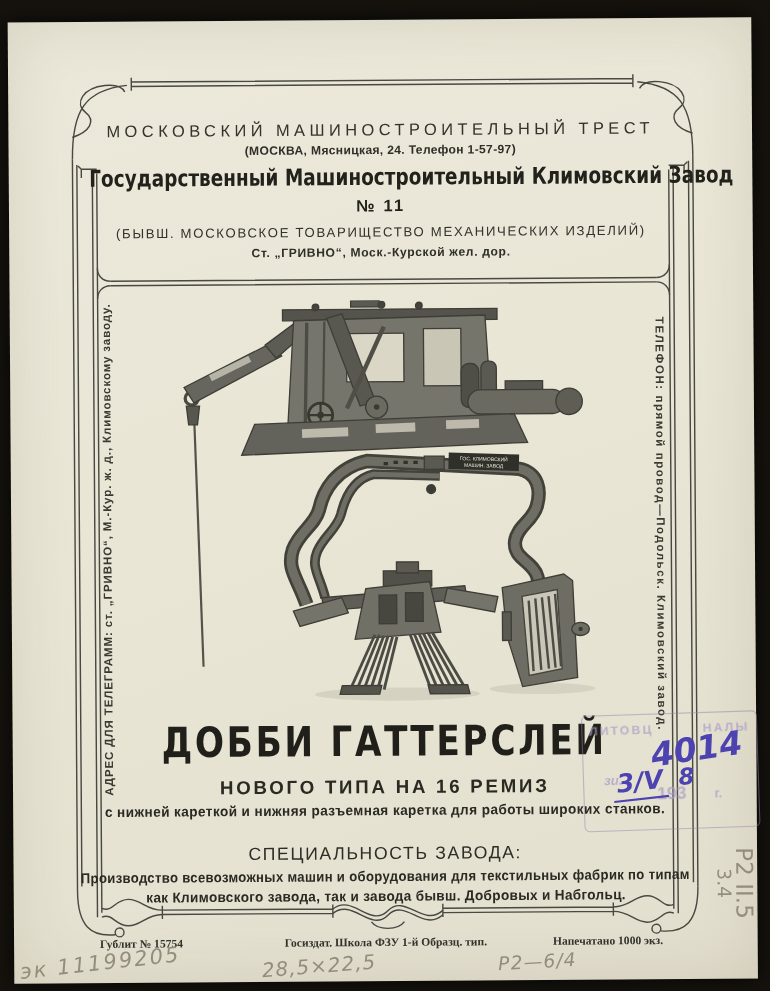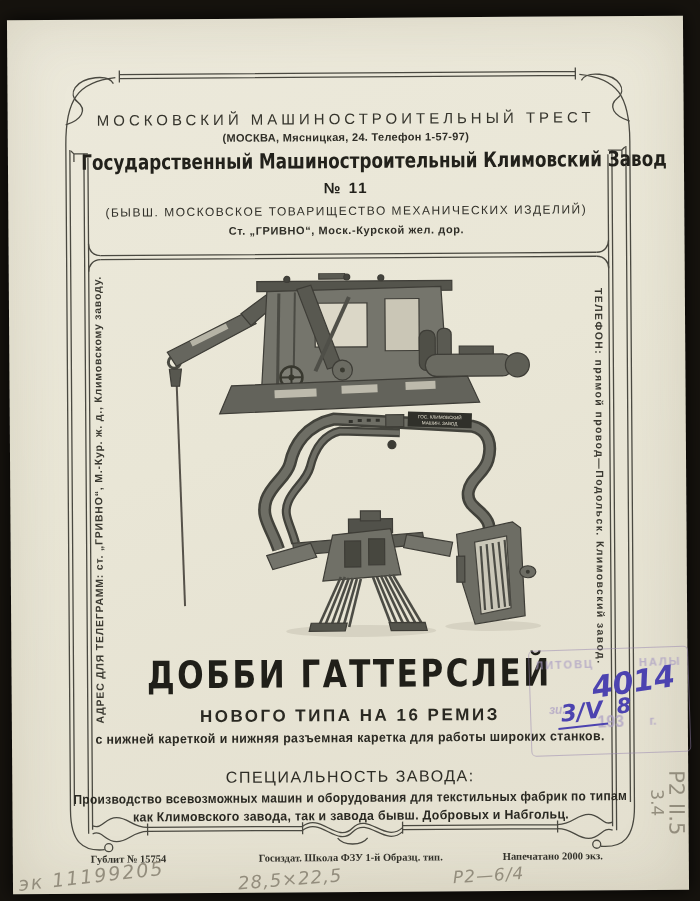--- a/index.html
+++ b/index.html
@@ -202,21 +202,21 @@
   <div class="abs ctr" style="top:634px;"><span class="cx big-title" style="transform:scaleX(.82);">ДОББИ ГАТТЕРСЛЕЙ</span></div>
   <div class="abs ctr subtitle" style="top:688px;">НОВОГО ТИПА НА 16 РЕМИЗ</div>
   <div class="abs ctr" style="top:710px;"><span class="cx desc" style="transform:scaleX(.95);">с нижней кареткой и нижняя разъемная каретка для работы широких станков.</span></div>
 
   <div class="abs ctr spec-h" style="top:750px;">СПЕЦИАЛЬНОСТЬ ЗАВОДА:</div>
   <div class="abs ctr" style="top:770px;"><span class="cx spec-l" style="transform:scaleX(.92);">Производство всевозможных машин и оборудования для текстильных фабрик по типам</span></div>
   <div class="abs ctr" style="top:788px;"><span class="cx spec-l" style="transform:scaleX(.95);">как Климовского завода, так и завода бывш. Добровых и Набгольц.</span></div>
 
   <div class="footer-t" style="left:78px;">Гублит № 15754</div>
   <div class="footer-t" style="left:0;right:0;text-align:center;">Госиздат. Школа ФЗУ 1-й Образц. тип.</div>
-  <div class="footer-t" style="right:86px;">Напечатано 2000 экз.</div>
+  <div class="footer-t" style="right:86px;">Напечатано 1000 экз.</div>
 
   <div id="stamp-box">
     <span class="stamp-row stampfaint" style="left:6px;top:8px;font-size:11px;letter-spacing:2px;">ЛИТОВЦ</span>
     <span class="stamp-row stampfaint" style="right:6px;top:8px;font-size:11px;letter-spacing:2px;">НАЛЫ</span>
     <span class="stamp-row stampfaint" style="left:18px;top:52px;font-size:12px;font-style:italic;">зи.</span>
     <span class="stamp-row stampfaint" style="left:66px;top:64px;font-size:16px;">193</span>
     <span class="stamp-row stampfaint" style="left:118px;top:66px;font-size:12px;">г.</span>
   </div>
   <div class="ink" style="left:580px;top:648px;font-size:30px;transform:rotate(-8deg);">4014</div>
   <div class="ink" style="left:545px;top:682px;font-size:23px;transform:rotate(-6deg);border-bottom:2px solid #4c43b0;padding:0 4px 1px 4px;">3/V</div>

